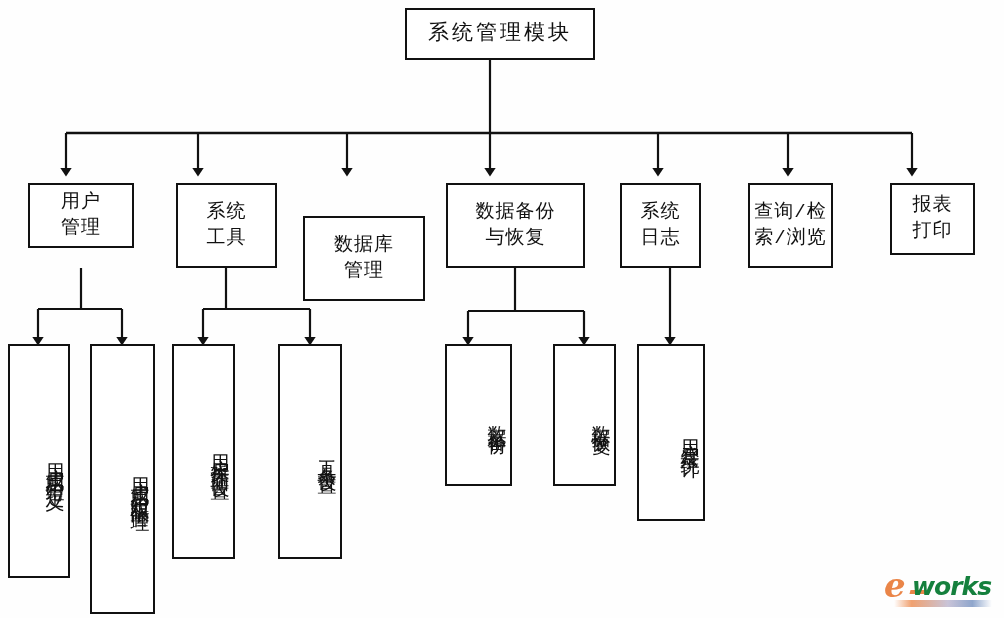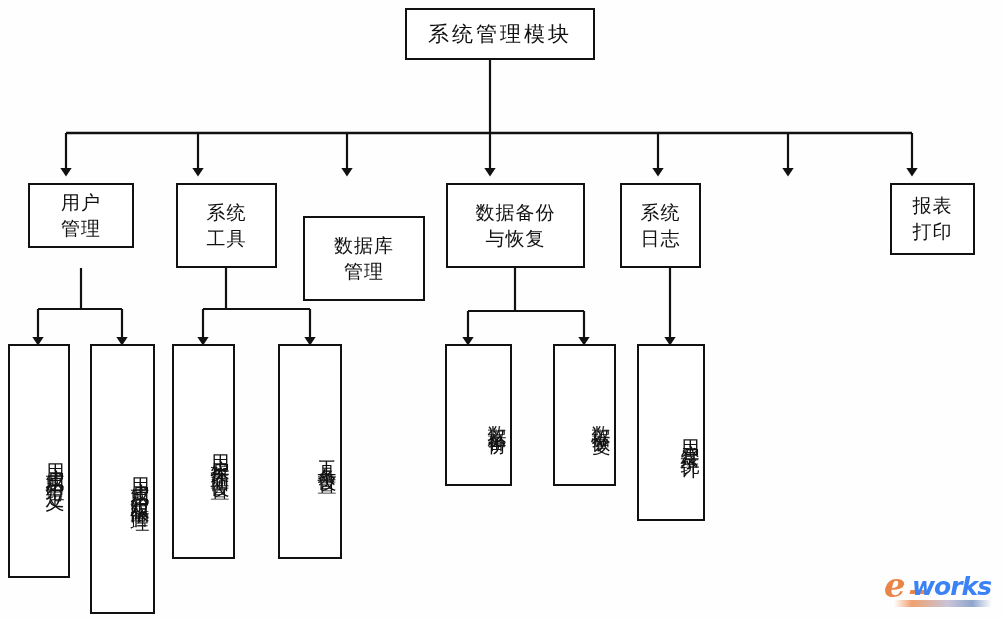--- a/index.html
+++ b/index.html
@@ -21,20 +21,21 @@
     justify-content:center;
     color:#111;
     line-height:1.35;
     letter-spacing:1px;
     text-align:center;
   }
   .node.h{
     font-size:19px;
     padding:8px 4px;
     white-space:pre-line;
+    font-family:Liberation Mono, monospace;
   }
   .node.root{
     font-size:21px;
     letter-spacing:3px;
   }
   .node.v{
     writing-mode:vertical-rl;
     text-orientation:upright;
     font-size:19px;
     letter-spacing:4px;
@@ -61,21 +62,21 @@
     position:absolute;left:0;top:-2px;
     font-family:"DejaVu Serif","Liberation Serif",serif;
     font-style:italic;font-weight:700;
     font-size:34px;color:#ea8548;
     line-height:1;
   }
   .logo .w{
     position:absolute;left:28px;top:4px;
     font-family:"DejaVu Sans","Liberation Sans",sans-serif;
     font-style:italic;font-weight:700;
-    font-size:25px;color:#3b82f6;
+    font-size:25px;color:#15803d;
     letter-spacing:-1px;
     line-height:1;
   }
   .logo .dash{
     position:absolute;left:26px;top:20px;
     width:16px;height:4px;background:#ea8548;
     transform:skewX(-15deg);
   }
   .logo .bar{
     position:absolute;left:10px;top:30px;
@@ -132,20 +133,22 @@
   <div class="node h" style="left:28px;top:183px;width:106px;height:65px;">用户
 管理</div>
   <div class="node h" style="left:176px;top:183px;width:101px;height:85px;">系统
 工具</div>
   <div class="node h" style="left:303px;top:183px;width:122px;height:85px;margin-top:33px;">数据库
 管理</div>
   <div class="node h" style="left:446px;top:183px;width:139px;height:85px;">数据备份
 与恢复</div>
   <div class="node h" style="left:620px;top:183px;width:81px;height:85px;">系统
 日志</div>
+  <div class="node h" style="left:748px;top:183px;width:85px;height:85px;">查询/检
+索/浏览</div>
   <div class="node h" style="left:890px;top:183px;width:85px;height:72px;">报表
 打印</div>
 
   <div class="node v" style="left:8px;top:344px;width:62px;height:234px;">
     <span>用户或用户组定义</span>
   </div>
   <div class="node v" style="left:90px;top:344px;width:65px;height:270px;">
     <span>用户或用户组权限管理</span>
   </div>
   <div class="node v" style="left:172px;top:344px;width:63px;height:215px;">

